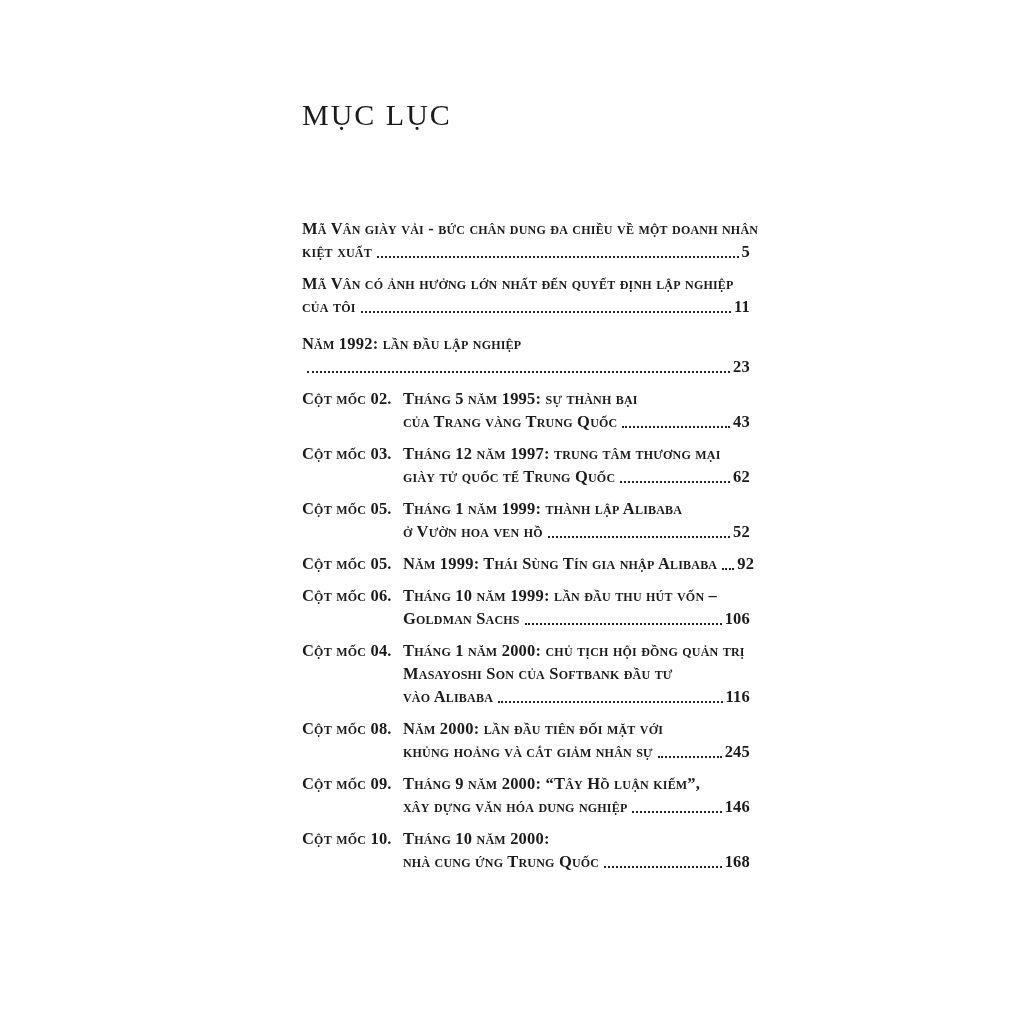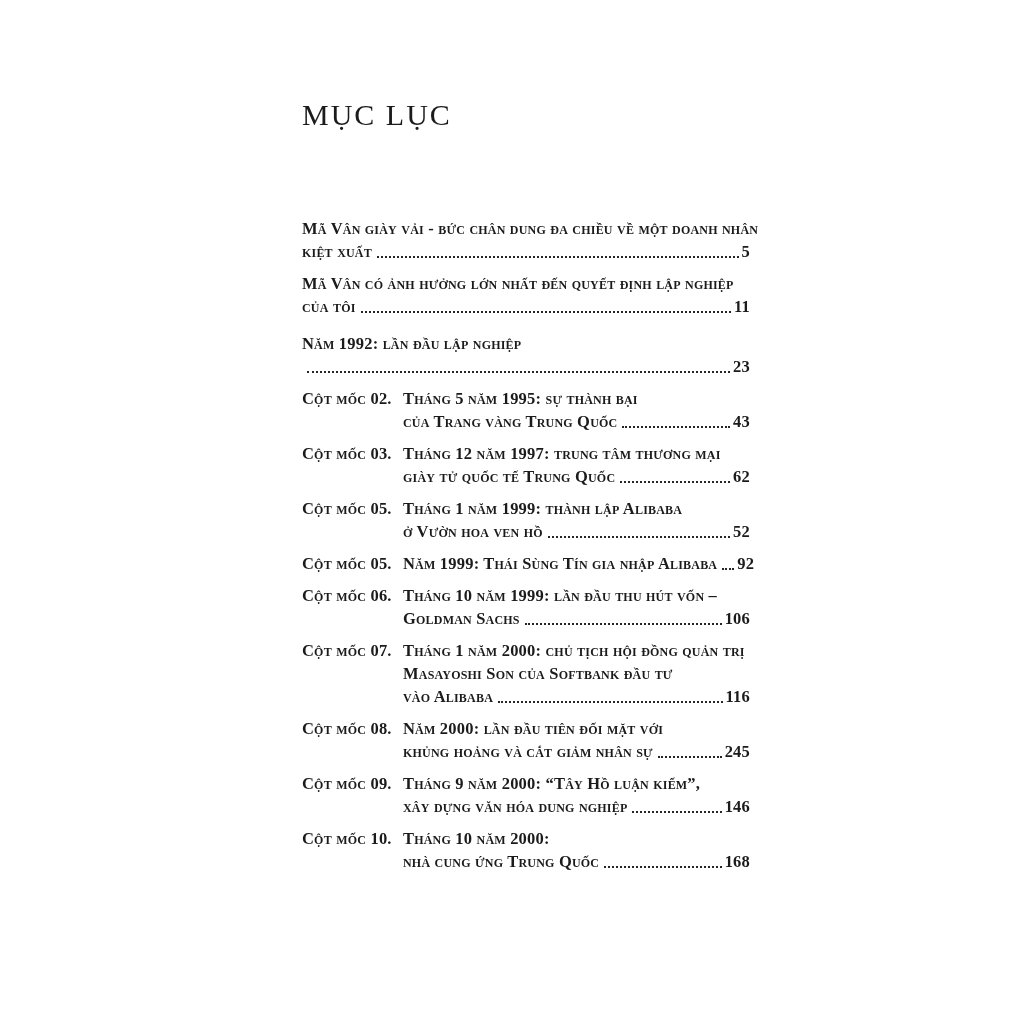--- a/index.html
+++ b/index.html
@@ -147,21 +147,21 @@
         <div class="line">Tháng 10 năm 1999: lần đầu thu hút vốn –</div>
         <div class="line last">
           <span class="tail">Goldman Sachs</span>
           <span class="leader"></span>
           <span class="pagenum">106</span>
         </div>
       </div>
     </div>
 
     <div class="entry">
-      <div class="label">Cột mốc 07.</div>
+      <div class="label">Cột mốc 04.</div>
       <div class="content">
         <div class="line">Tháng 1 năm 2000: chủ tịch hội đồng quản trị</div>
         <div class="line">Masayoshi Son của Softbank đầu tư</div>
         <div class="line last">
           <span class="tail">vào Alibaba</span>
           <span class="leader"></span>
           <span class="pagenum">116</span>
         </div>
       </div>
     </div>

